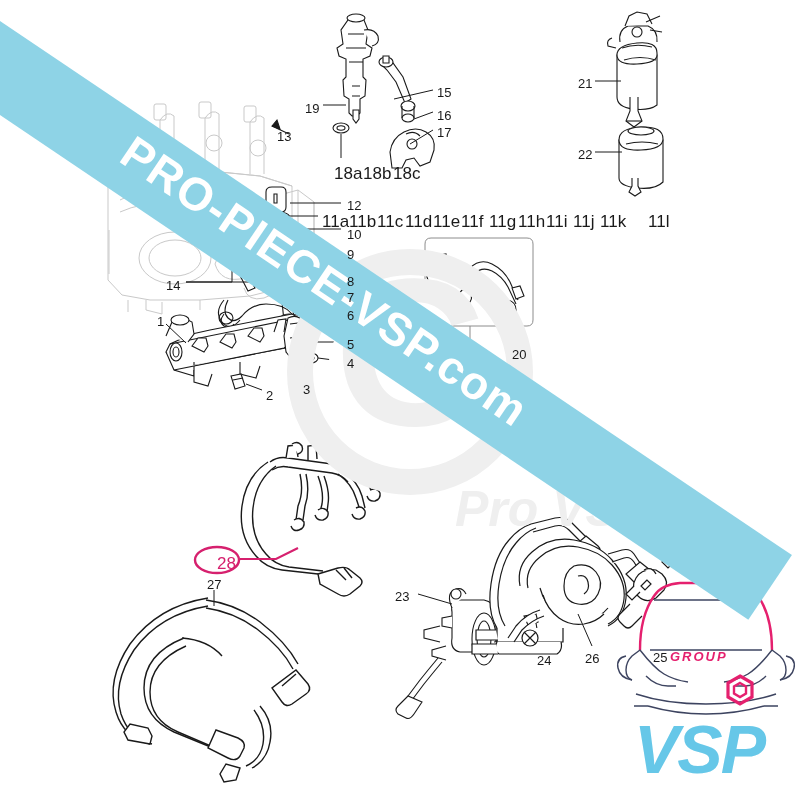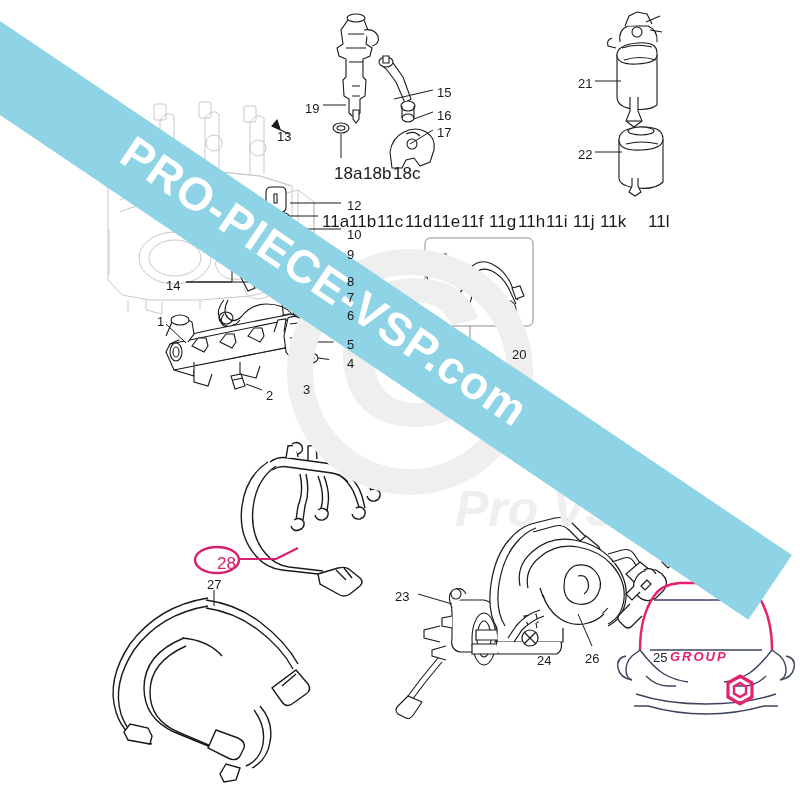--- a/index.html
+++ b/index.html
@@ -434,15 +434,16 @@
       <div class="lbl" style="left: 395px; top: 590px;">23</div>
       <div class="lbl" style="left: 537px; top: 654px;">24</div>
       <div class="lbl" style="left: 585px; top: 652px;">26</div>
       <div class="lbl" style="left: 653px; top: 651px;">25</div>
       <div class="lbl" style="left: 207px; top: 578px;">27</div>
       <div class="lbl hl" style="left: 217px; top: 555px;">28</div>
     </div>
 
   <div class="logo">
     <span class="grp">GROUP</span>
+    <span class="vsp">VSP</span>
   </div>
 
 </div>
 
 </body></html>

